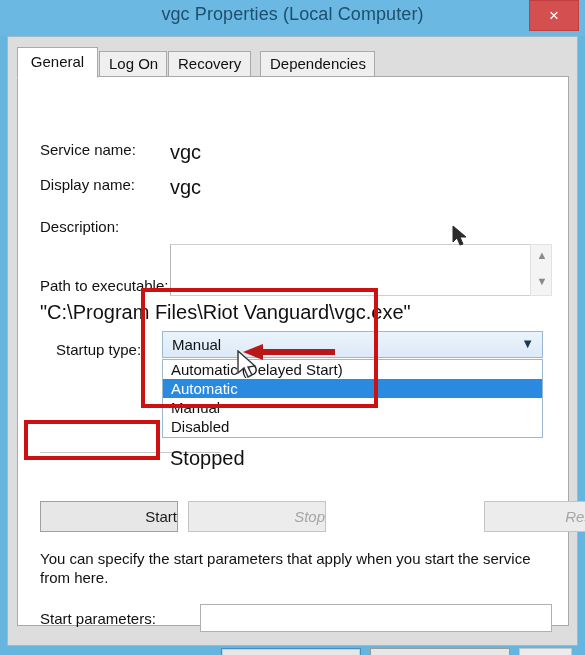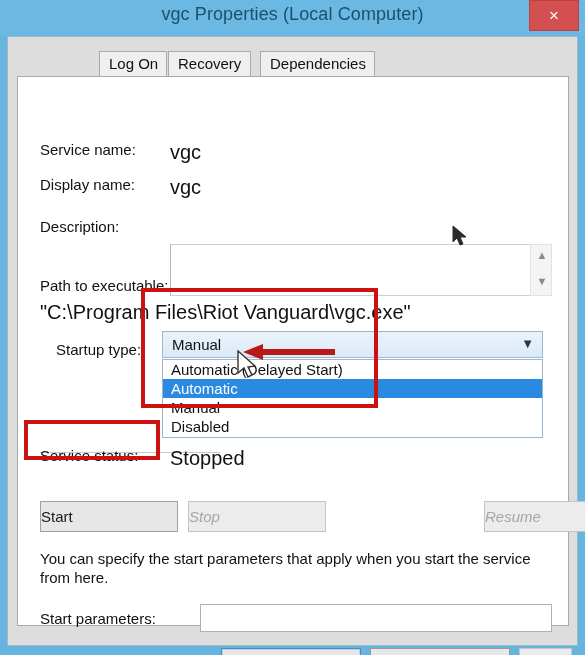--- a/index.html
+++ b/index.html
@@ -192,21 +192,21 @@
   
   .svcbtn {
     position: absolute;
     top: 424px;
     height: 31px;
     background: #e7e7e7;
     border: 1px solid #a0a0a0;
     box-sizing: border-box;
     font-size: 15px;
     color: #1a1a1a;
-    text-align: left;
+    text-align: right;
     line-height: 29px;
   }
   .svcbtn.disabled {
     color: #a6a6a6;
     background: #ececec;
     border-color: #c4c4c4;
     font-style: italic;
   }
 
   
@@ -284,20 +284,21 @@
 <div id="root">
 
   <div class="titlebar">
     <div class="title-text">vgc Properties (Local Computer)</div>
     <div class="close-btn">×</div>
   </div>
 
   <div class="dialog">
 
     <div class="tabstrip">
+      <div class="tab active" style="left:0px;width:81px;">General</div>
       <div class="tab" style="left:151px;width:83px;">Recovery</div>
       <div class="tab" style="left:82px;width:68px;">Log On</div>
       <div class="tab" style="left:243px;width:115px;text-align:right;">Dependencies</div>
     </div>
 
     <div class="panel">
 
       <div class="lbl" style="left:22px; top:64px;">Service name:</div>
       <div class="val" style="left:152px;top:64px;">vgc</div>
 
@@ -311,21 +312,20 @@
         <div class="chev" style="top:30px;">▼</div>
       </div>
 
       <div class="lbl" style="left:22px; top:200px;">Path to executable:</div>
       <div class="val" style="left:22px; top:224px;">"C:\Program Files\Riot Vanguard\vgc.exe"</div>
 
       <div class="lbl" style="left:38px; top:264px;">Startup type:</div>
 
       <div class="sep"></div>
 
-      <div class="lbl" style="left:22px; top:370px;">Service status:</div>
       <div class="val" style="left:152px;top:370px;">Stopped</div>
 
       <div class="svcbtn" style="left:22px;  width:138px;">Start</div>
       <div class="svcbtn disabled" style="left:170px; width:138px;">Stop</div>
       <div class="svcbtn disabled" style="left:466px; width:138px;">Resume</div>
 
       <div class="lbl" style="left:22px; top:473px;">You can specify the start parameters that apply when you start the service</div>
       <div class="lbl" style="left:22px; top:492px;">from here.</div>
 
       <div class="lbl" style="left:22px; top:533px;">Start parameters:</div>

